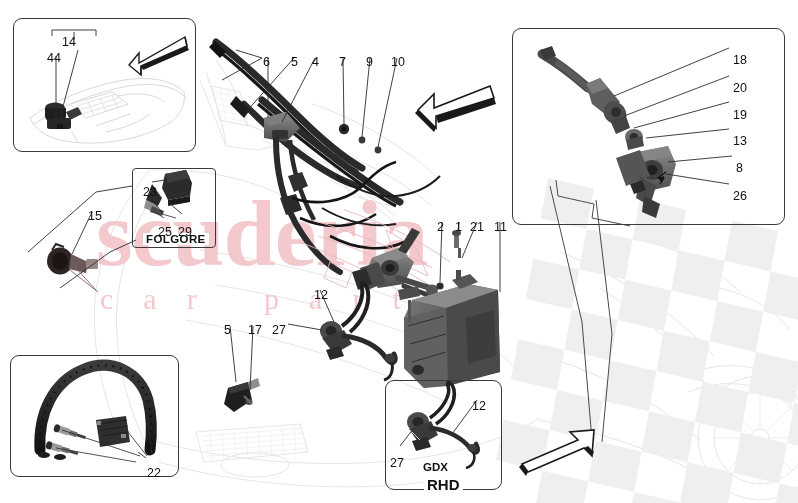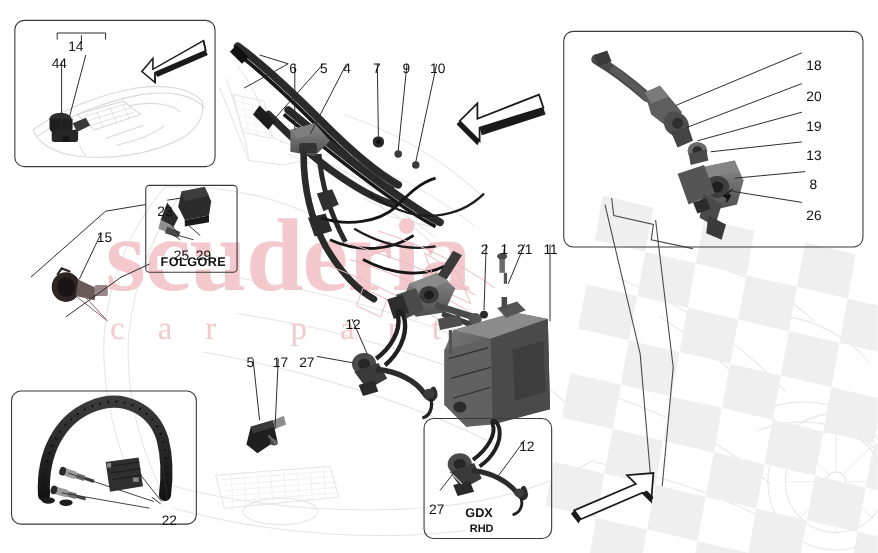--- a/index.html
+++ b/index.html
@@ -39,21 +39,21 @@
   #inset-folgore{left:132px;top:168px;width:82px;height:78px;
                  border:1.1px solid #3a3a3a;border-radius:4px;border-top-color:#3a3a3a;}
 
   
   .box-caption{
     position:absolute;font-size:11.5px;font-weight:bold;color:#111;
     background:#fff;padding:0 3px;white-space:nowrap;
   }
   #cap-folgore{left:143px;top:233px;letter-spacing:.4px;}
   #cap-gdx{left:420px;top:461px;font-size:11.5px;}
-  #cap-rhd{left:424px;top:476px;font-size:10px;}
+  #cap-rhd{left:424px;top:476px;font-size:15px;}
 
   
   .lab{position:absolute;font-size:12.5px;color:#111;white-space:nowrap;
        font-family:"Liberation Sans",sans-serif;}
 
   svg{display:block;overflow:visible;}
 </style>
 </head>
 <body>
 

